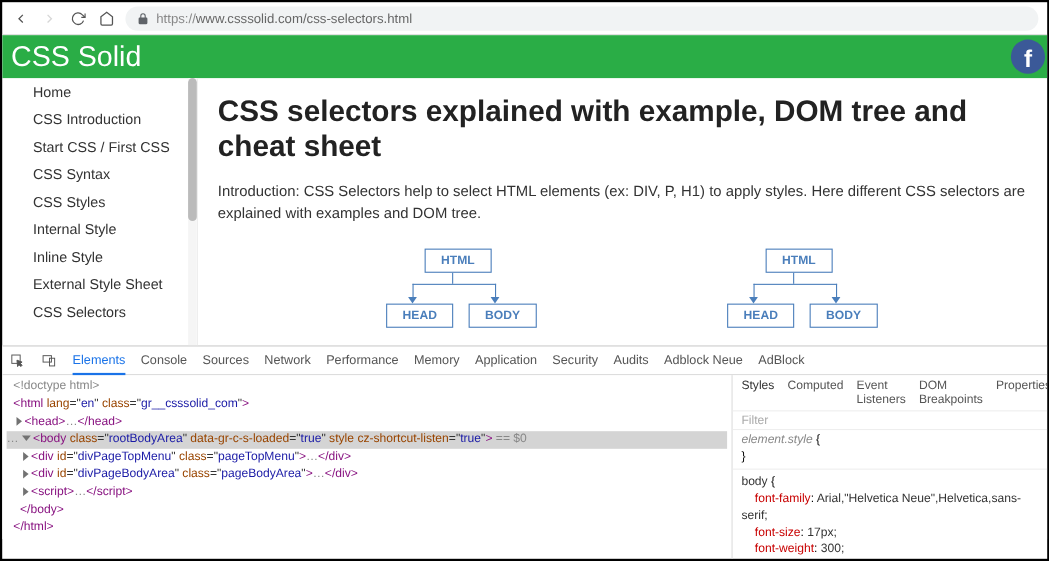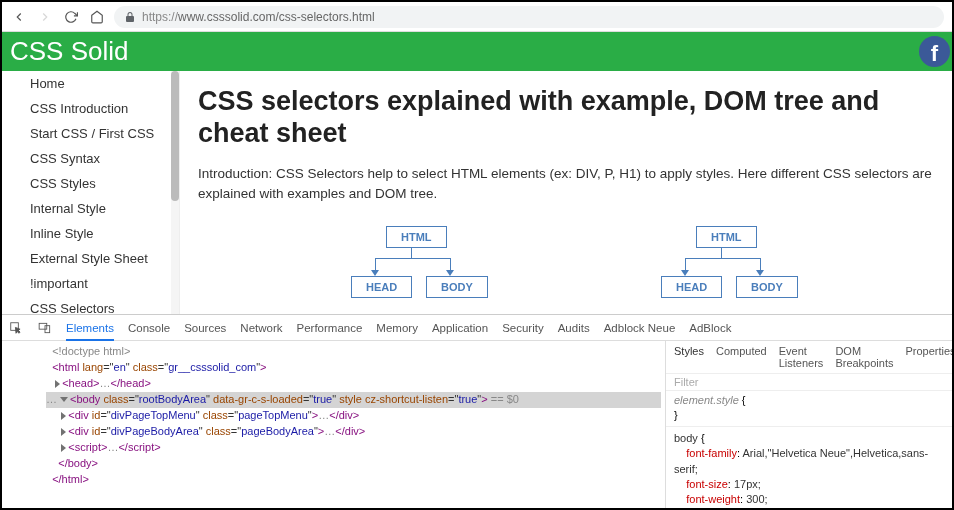--- a/index.html
+++ b/index.html
@@ -38,21 +38,21 @@
 .line { position: absolute; background: #4a7ebb; }
 .arrow-down { width:0; height:0; border-left:4px solid transparent; border-right:4px solid transparent; border-top:6px solid #4a7ebb; position:absolute; }
 
 
 .devtools { height: 176px; border-top: 1px solid #ccc; background: #fff; font-family: Menlo, Consolas, monospace; font-size: 11px; }
 .dt-tabs { height: 26px; display: flex; align-items: center; padding: 0 6px; gap: 14px; border-bottom: 1px solid #ddd; color: #555; }
 .dt-icon { width: 15px; height: 15px; display: flex; align-items: center; justify-content: center; }
 .dt-tab { cursor: pointer; font-family: Arial, sans-serif; font-size: 11.5px; }
 .dt-tab.active { color: #1a73e8; border-bottom: 2px solid #1a73e8; padding-bottom: 5px; margin-bottom: -7px; }
 
-.dt-body { display: flex; height: 170px; padding-left: 40px; }
+.dt-body { display: flex; height: 170px; }
 .dt-elements { flex: 1; padding: 3px 4px; overflow: hidden; line-height: 1.45; }
 .dt-styles { width: 287px; border-left: 1px solid #ddd; display: flex; flex-direction: column; }
 
 .code-line { white-space: pre; color: #333; }
 .tag { color: #881280; }
 .attr { color: #994500; }
 .val { color: #1a1aa6; }
 .gray { color: #888; }
 .sel-line { background: #d4d4d4; }
 .dots { color: #888; }
@@ -112,21 +112,20 @@
   <div class="sidebar">
     <div id="sidebar-list">
         <div class="side-item">Home</div>
         <div class="side-item">CSS Introduction</div>
         <div class="side-item">Start CSS / First CSS</div>
         <div class="side-item">CSS Syntax</div>
         <div class="side-item">CSS Styles</div>
         <div class="side-item">Internal Style</div>
         <div class="side-item">Inline Style</div>
         <div class="side-item">External Style Sheet</div>
-        <div class="side-item">!important</div>
         <div class="side-item">CSS Selectors</div>
       </div>
     <div class="sidebar-scroll">
         <div class="sidebar-thumb"></div>
       </div>
   </div>
   <div class="content">
     <h1>CSS selectors explained with example, DOM tree and cheat sheet</h1>
     <p class="intro"><b>Introduction:</b><span> CSS Selectors help to select HTML elements (ex: DIV, P, H1) to apply styles. Here different CSS selectors are explained with examples and DOM tree.</span></p>
     <div class="trees">

